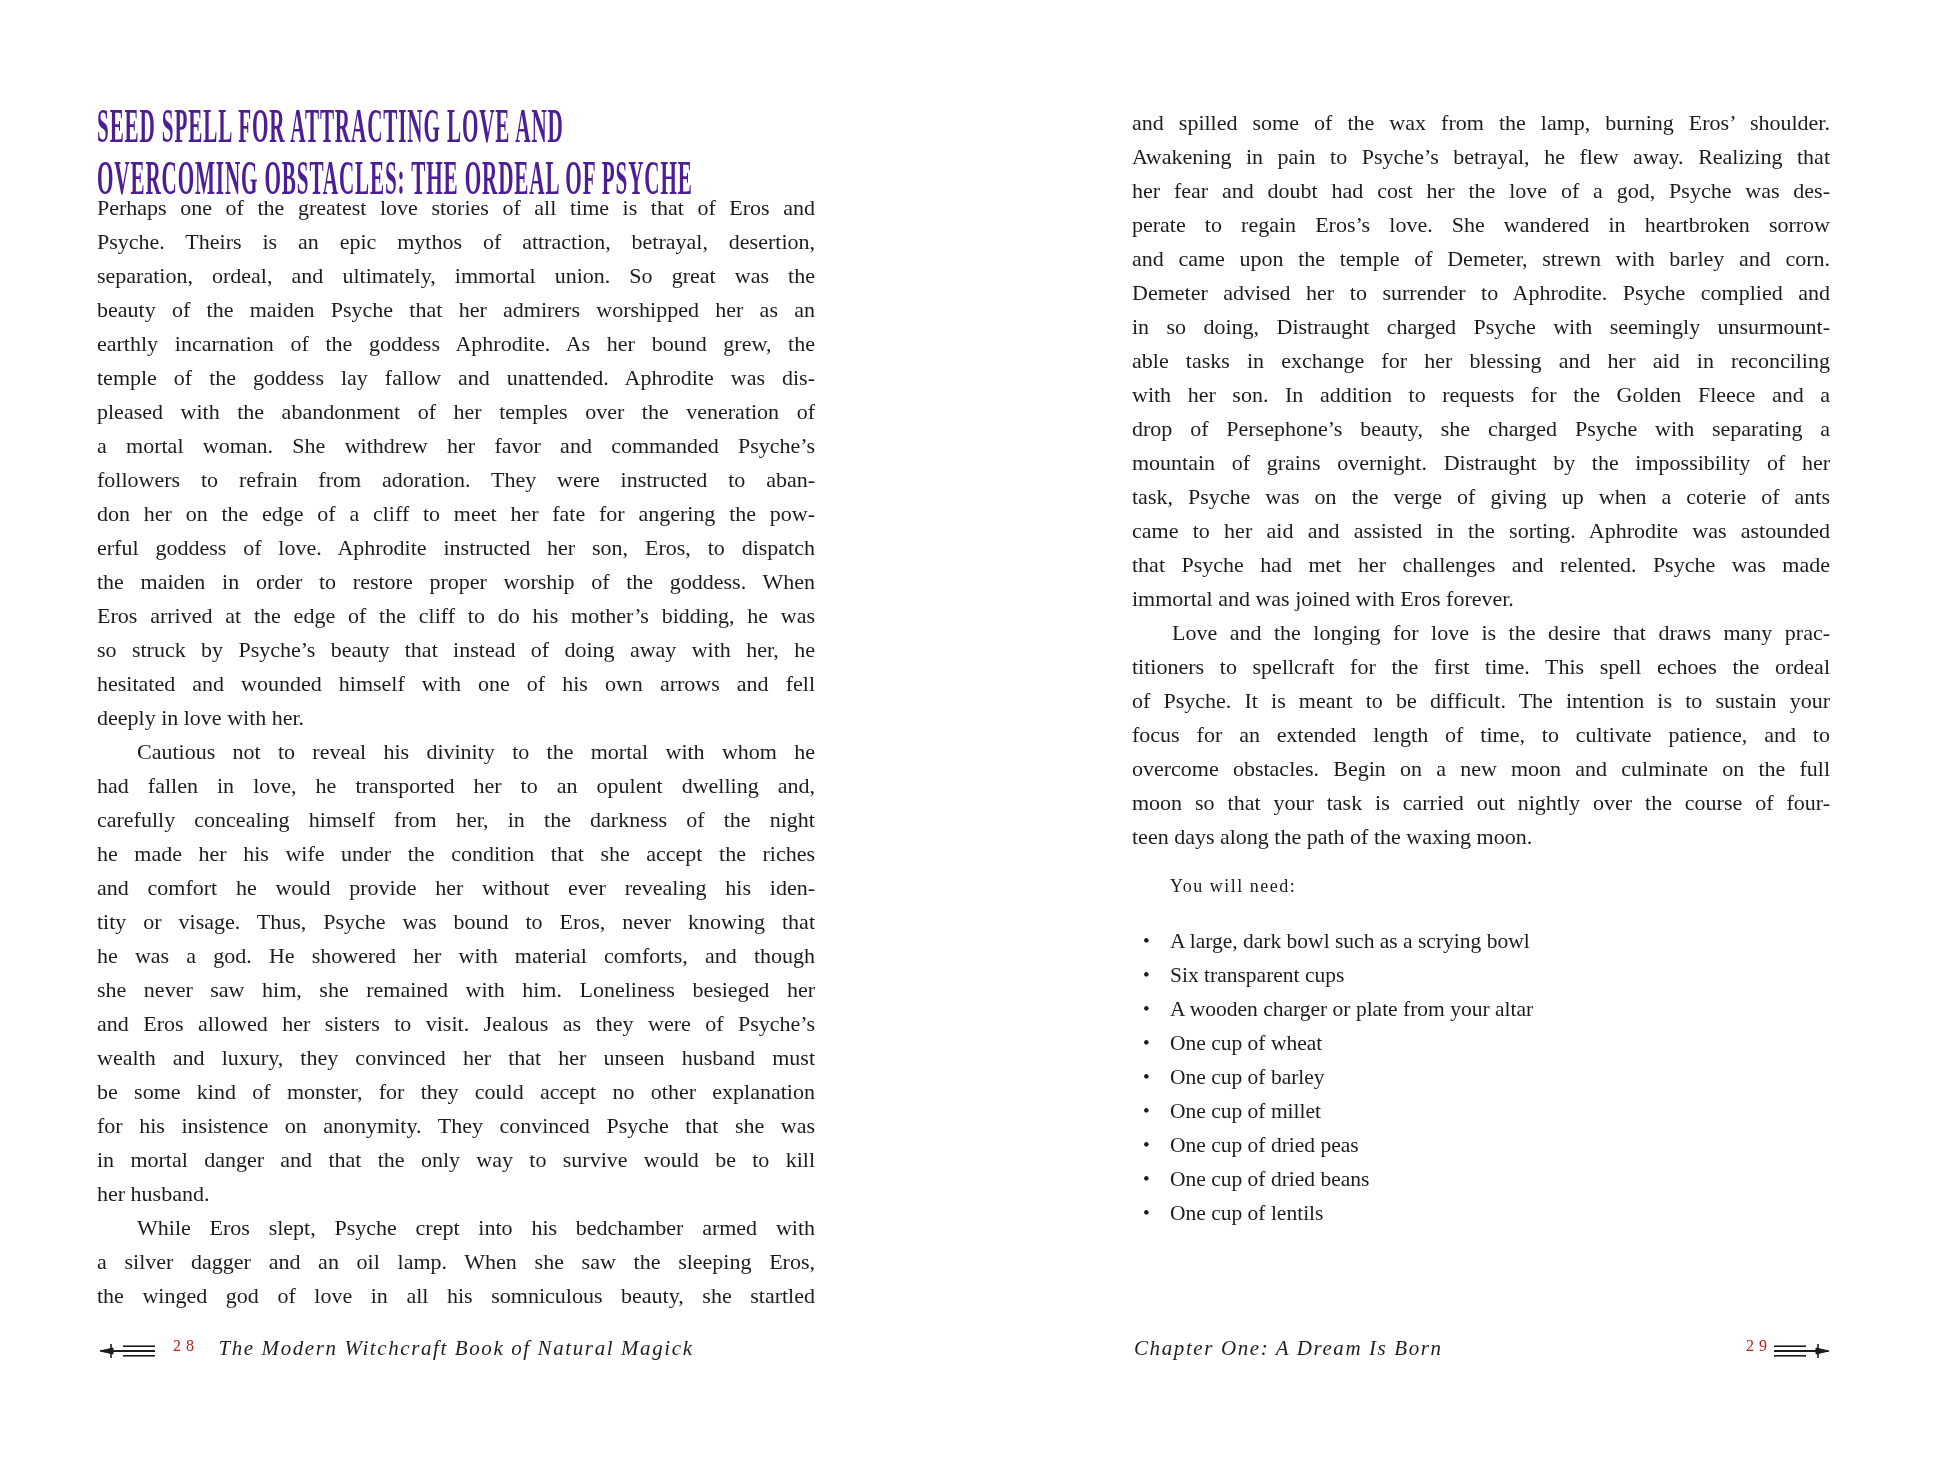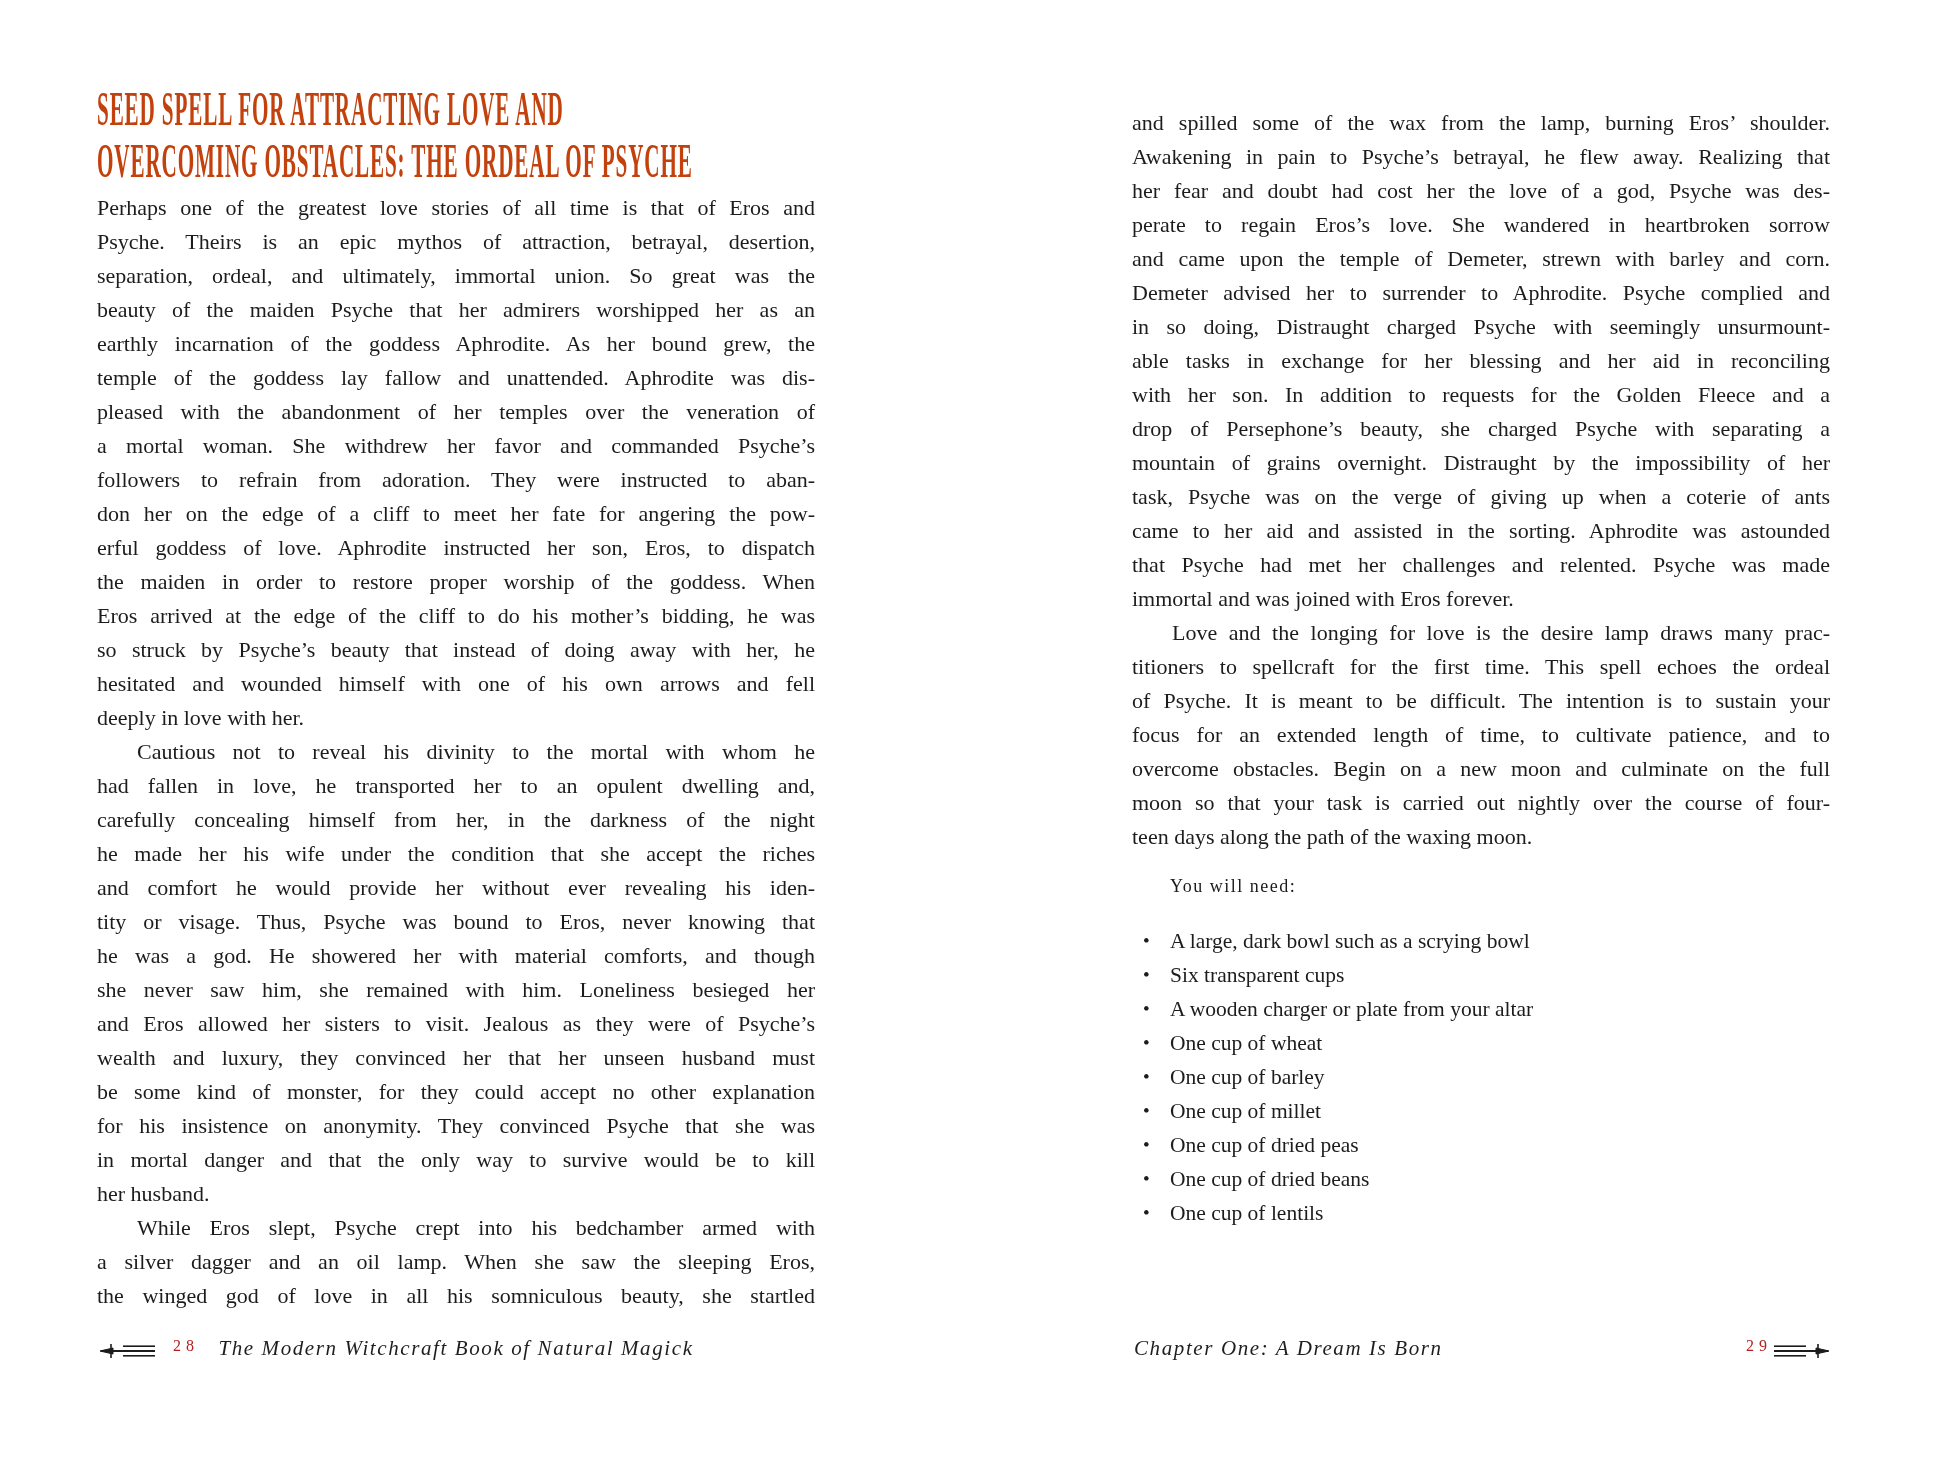--- a/index.html
+++ b/index.html
@@ -1,20 +1,20 @@
 <!DOCTYPE html>
 <html><head>
 <meta charset="utf-8">
 <style>
   html,body{margin:0;padding:0;}
   body{width:1946px;height:1460px;background:#ffffff;font-family:"Liberation Serif","DejaVu Serif",serif;color:#1c1c1c;}
   #canvas{position:relative;width:1946px;height:1460px;background:#ffffff;overflow:hidden;}
 
   
-  .heading{position:absolute;left:97px;top:83px;width:900px;color:#c2410c;}
+  .heading{position:absolute;left:97px;top:100px;width:900px;color:#4c1d95;}
   .heading .hline{display:block;white-space:nowrap;font-size:48px;font-weight:bold;line-height:52px;
                   letter-spacing:2px;transform:scaleX(0.44);transform-origin:0 55%;}
 
   
   .bodycol{position:absolute;font-size:22px;line-height:34px;color:#1c1c1c;margin-top:8px;}
   #left-body{left:97px;top:183px;width:718px;}
   #right-body{left:1132px;top:98px;width:698px;}
   .para{margin:0;}
   .line{text-align:justify;text-align-last:justify;white-space:normal;}
   .line.last{text-align-last:left;}
@@ -122,21 +122,21 @@
         <div class="line">able tasks in exchange for her blessing and her aid in reconciling</div>
         <div class="line">with her son. In addition to requests for the Golden Fleece and a</div>
         <div class="line">drop of Persephone’s beauty, she charged Psyche with separating a</div>
         <div class="line">mountain of grains overnight. Distraught by the impossibility of her</div>
         <div class="line">task, Psyche was on the verge of giving up when a coterie of ants</div>
         <div class="line">came to her aid and assisted in the sorting. Aphrodite was astounded</div>
         <div class="line">that Psyche had met her challenges and relented. Psyche was made</div>
         <div class="line last">immortal and was joined with Eros forever.</div>
       </div>
       <div class="para indent">
-        <div class="line">Love and the longing for love is the desire lamp draws many prac-</div>
+        <div class="line">Love and the longing for love is the desire that draws many prac-</div>
         <div class="line">titioners to spellcraft for the first time. This spell echoes the ordeal</div>
         <div class="line">of Psyche. It is meant to be difficult. The intention is to sustain your</div>
         <div class="line">focus for an extended length of time, to cultivate patience, and to</div>
         <div class="line">overcome obstacles. Begin on a new moon and culminate on the full</div>
         <div class="line">moon so that your task is carried out nightly over the course of four-</div>
         <div class="line last">teen days along the path of the waxing moon.</div>
       </div>
     </div>
 
   <div class="subhead">You will need:</div>

